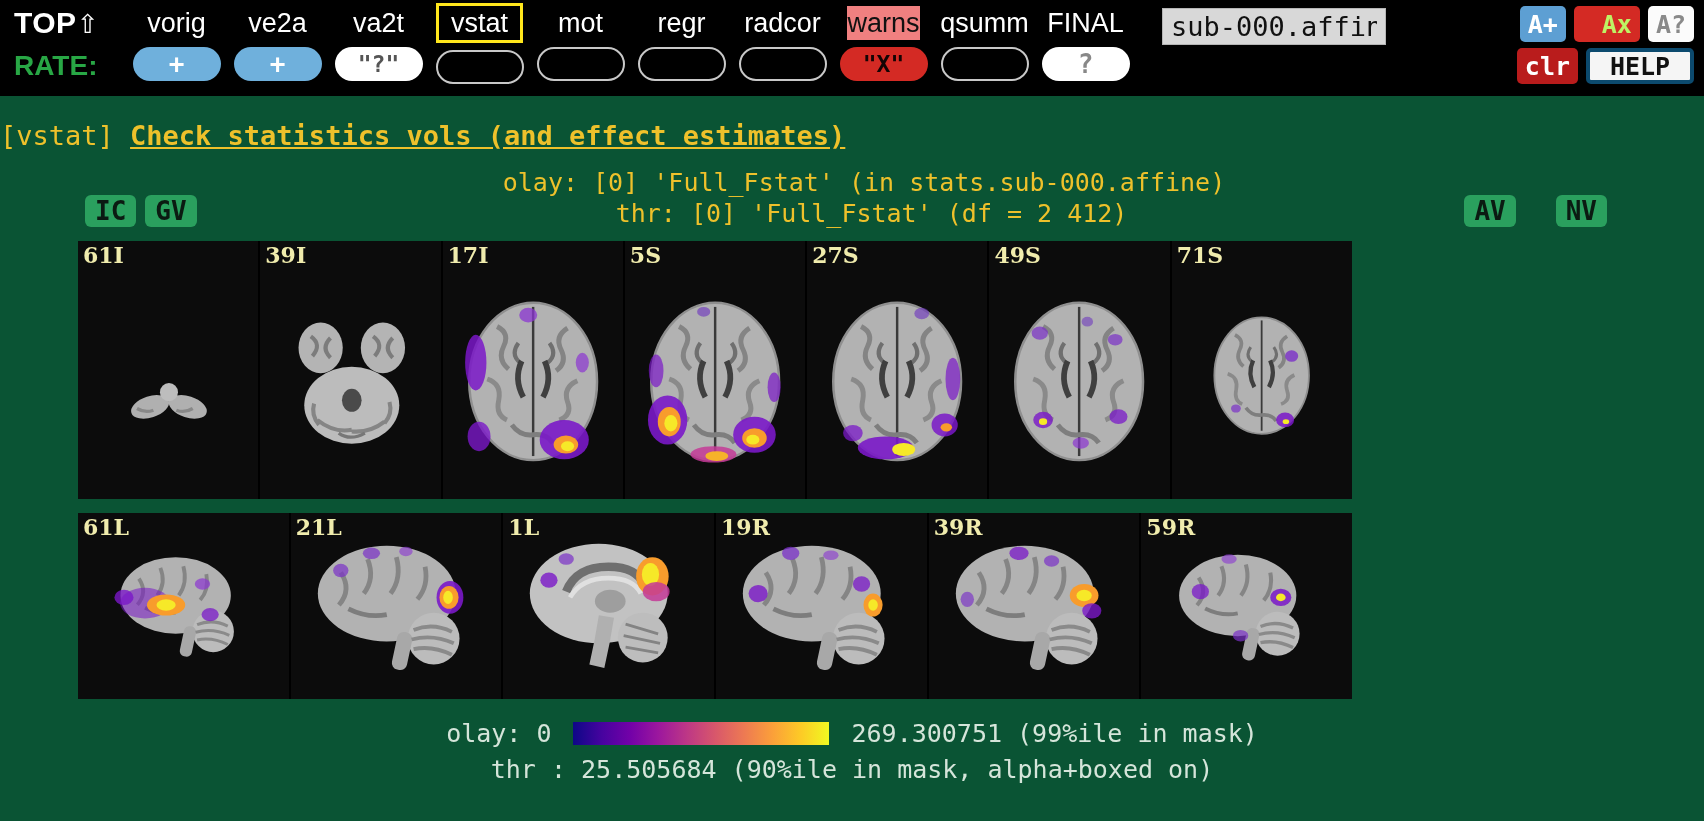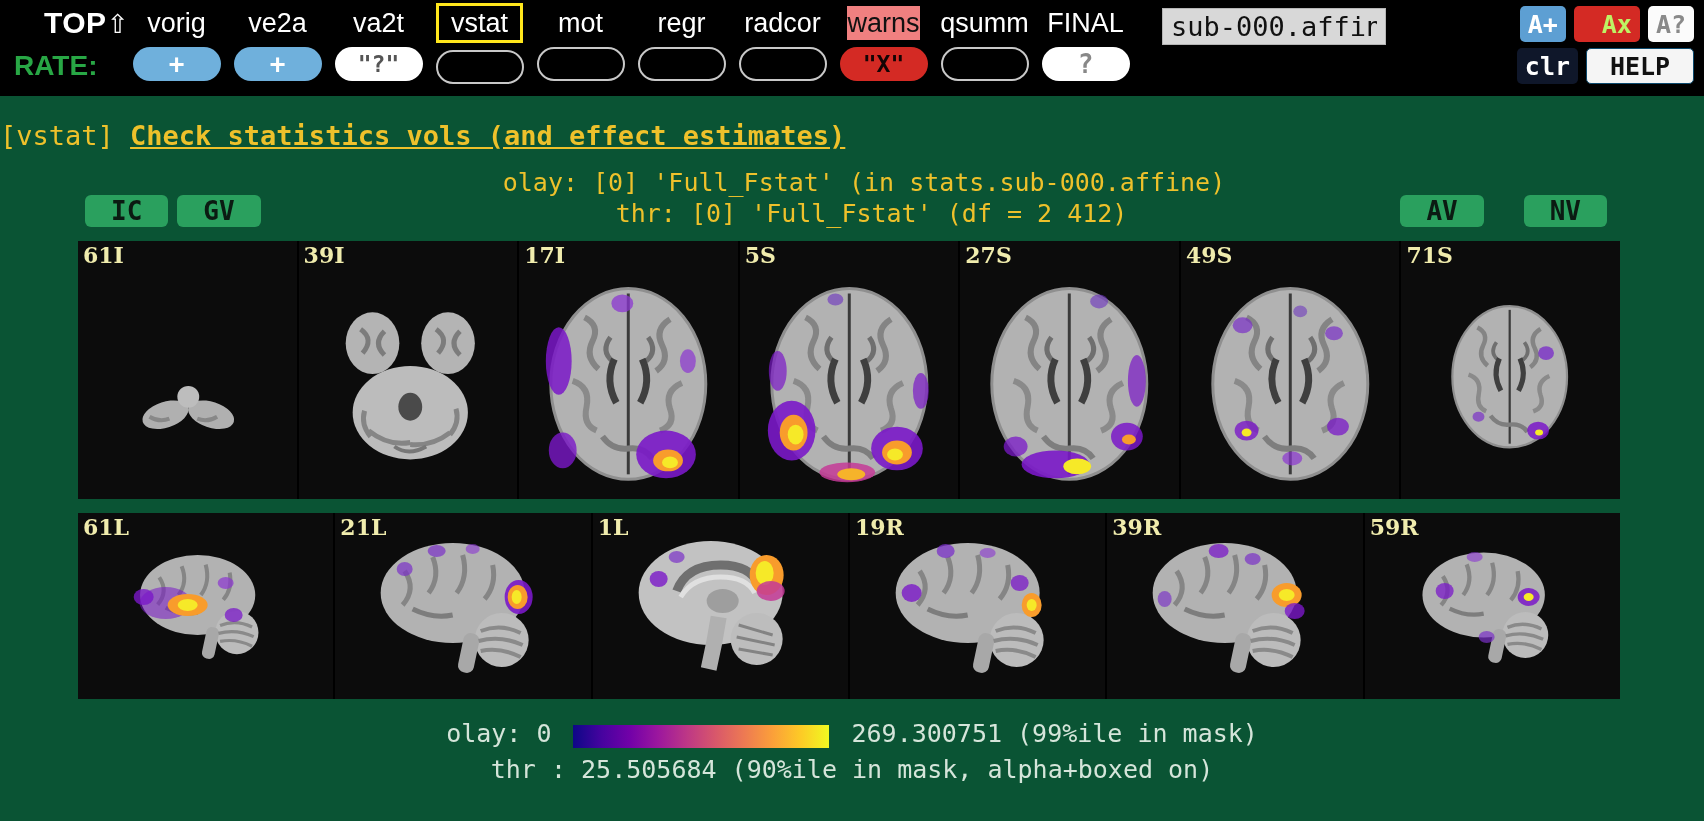--- a/index.html
+++ b/index.html
@@ -2,21 +2,21 @@
 <html><head>
 <meta charset="utf-8">
 <style>
   html,body{margin:0;padding:0;background:#000;}
   body{width:1704px;height:821px;overflow:hidden;font-family:"Liberation Sans",sans-serif;}
 
   
   .navbar{background:#000;height:96px;display:flex;align-items:flex-start;padding:6px 10px 0 14px;box-sizing:border-box;}
   .nav-col{display:flex;flex-direction:column;align-items:center;gap:7px;width:101px;flex:0 0 auto;}
   .nav-col.home{width:112px;align-items:flex-start;}
-  .top-label{color:#fff;font-weight:bold;font-size:30px;line-height:34px;letter-spacing:.5px;margin-left:30px;}
+  .top-label{color:#fff;font-weight:bold;font-size:30px;line-height:34px;letter-spacing:.5px;}
   .top-arrow{font-weight:normal;font-size:26px;}
   .rate-label{color:#28a745;font-weight:bold;font-size:28px;line-height:36px;}
   .tab-label{color:#fff;font-size:27px;line-height:34px;white-space:nowrap;}
   .tab-label.tab-active{border:3px solid #ffe71c;padding:0 12px;margin-top:-3px;}
   .tab-label.tab-warn{background:#f08080;color:#111;padding:0 0;}
   .pill{width:88px;height:34px;border-radius:17px;display:flex;align-items:center;justify-content:center;
         font-family:"DejaVu Sans Mono",monospace;font-weight:bold;font-size:23px;box-sizing:border-box;cursor:pointer;}
   .pill-none{background:transparent;border:2px solid #c8c8c8;}
   .pill-good{background:#6fb0dc;color:#fff;font-size:26px;}
   .pill-quest{background:#fff;color:#555;}
@@ -24,50 +24,50 @@
   .pill-final{background:#fff;color:#888;font-size:26px;}
   .subject-input{margin:2px 0 0 26px;width:206px;background:#d8d8d8;border:1px solid #b5b5b5;
         font-family:"DejaVu Sans Mono",monospace;font-size:27px;color:#111;padding:2px 8px;}
   .nav-right{margin-left:auto;display:flex;flex-direction:column;gap:6px;align-items:flex-end;}
   .nav-right .r{display:flex;gap:8px;}
   .abtn{height:36px;border-radius:5px;display:flex;align-items:center;justify-content:center;
         font-family:"DejaVu Sans Mono",monospace;font-weight:bold;font-size:25px;padding:0 8px;cursor:pointer;box-sizing:border-box;}
   .abtn.aplus{background:#5d9fd3;color:#fff;}
   .abtn.ax{background:#d42a24;color:#bef264;padding-left:28px;}
   .abtn.aq{background:#fbfbfb;color:#8a8a8a;}
-  .abtn.clr{background:#0f172a;color:#fff;margin-left:12px;}
-  .abtn.help{background:#f5f5f5;color:#111;width:108px;border:1px solid #0c4a6e;}
+  .abtn.clr{background:#b91c1c;color:#fff;margin-left:12px;}
+  .abtn.help{background:#f5f5f5;color:#111;width:108px;border:4px solid #0c4a6e;}
 
   
   .main{background:#0a5434;height:725px;box-sizing:border-box;padding-top:24px;}
   .title-row{text-align:left;font-family:"DejaVu Sans Mono",monospace;font-size:27px;color:#eec12b;}
   .title-row .link{font-weight:bold;text-decoration:underline;cursor:pointer;}
   .sub-block{position:relative;margin-top:16px;height:62px;}
   .sub-lines{text-align:center;font-family:"DejaVu Sans Mono",monospace;font-size:25px;line-height:31px;
         color:#eec12b;white-space:pre;margin-left:24px;}
   .btn-grp{position:absolute;bottom:2px;display:flex;gap:9px;}
   .btn-grp.left{left:85px;}
   .btn-grp.right{right:97px;gap:40px;}
   .gbtn{background:#2aa05e;color:#0b1b12;font-family:"DejaVu Sans Mono",monospace;font-weight:bold;font-size:26px;
-        padding:1px 26px;border-radius:6px;cursor:pointer;}
+        padding:1px 10px;border-radius:6px;cursor:pointer;}
 
   
-  .rows{margin:12px 0 0 78px;width:1542px;display:flex;flex-direction:column;gap:14px;}
+  .rows{margin:12px 0 0 78px;width:1274px;display:flex;flex-direction:column;gap:14px;}
   .srow{display:flex;}
   .panel{position:relative;background:#0c0c0c;flex:1 1 0;border-right:2px solid #000;}
   .panel:last-child{border-right:none;}
   .srow.r1 .panel{height:258px;}
   .srow.r2 .panel{height:186px;}
   .panel svg{width:100%;height:100%;display:block;}
   .slice-label{position:absolute;top:1px;left:5px;font-family:"DejaVu Serif",serif;font-weight:bold;
         font-size:22px;color:#f0ecad;}
 
   
   .footer{margin-top:20px;font-family:"DejaVu Sans Mono",monospace;font-size:25px;color:#d5e5da;}
-  .cbar-row{display:flex;align-items:flex-end;justify-content:center;gap:22px;}
+  .cbar-row{display:flex;align-items:center;justify-content:center;gap:22px;}
   .cbar{width:256px;height:23px;background:linear-gradient(to right,#0d0887,#46039f,#7201a8,#9c179e,#bd3786,#d8576b,#ed7953,#fb9f3a,#fdca26,#f0f921);}
   .thr-row{text-align:center;margin-top:7px;}
 </style>
 </head>
 <body>
 
 <svg width="0" height="0" style="position:absolute" aria-hidden="true">
   <defs>
     <g id="ax-full">
       <ellipse cx="110" cy="143" rx="78" ry="96" fill="#b2b2b2"></ellipse>

